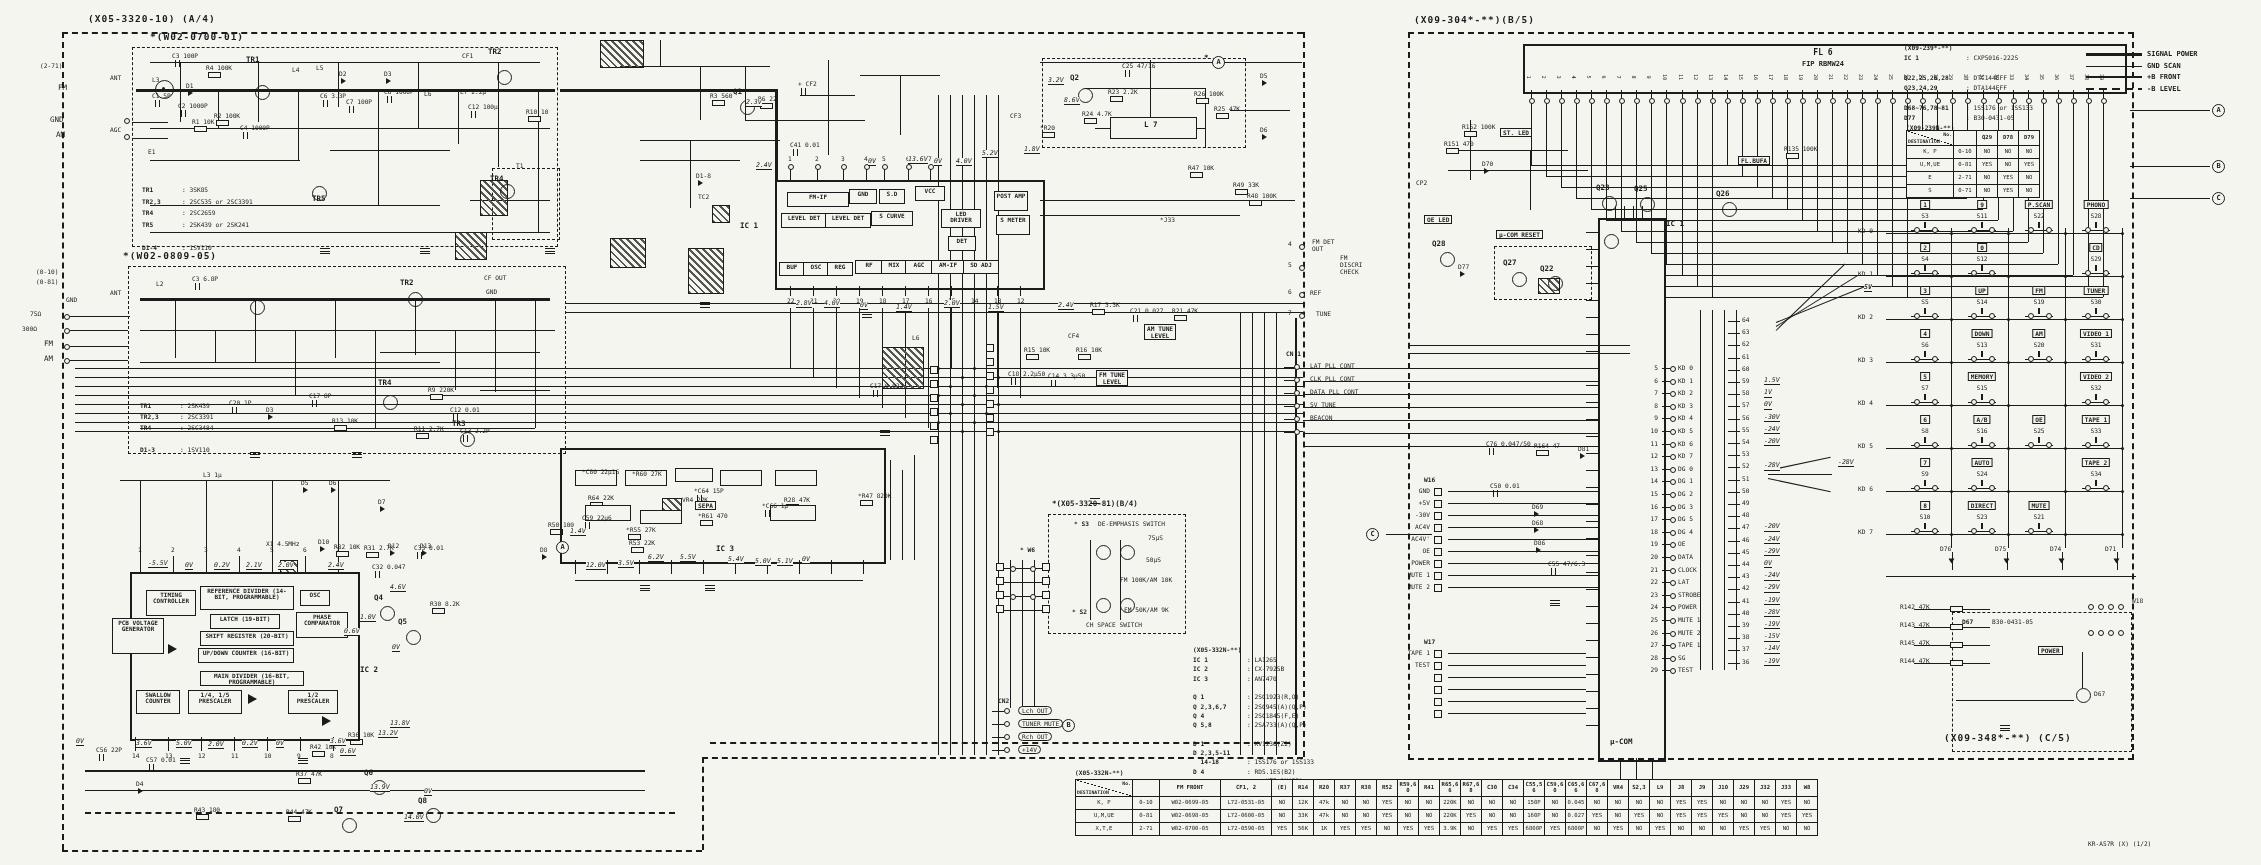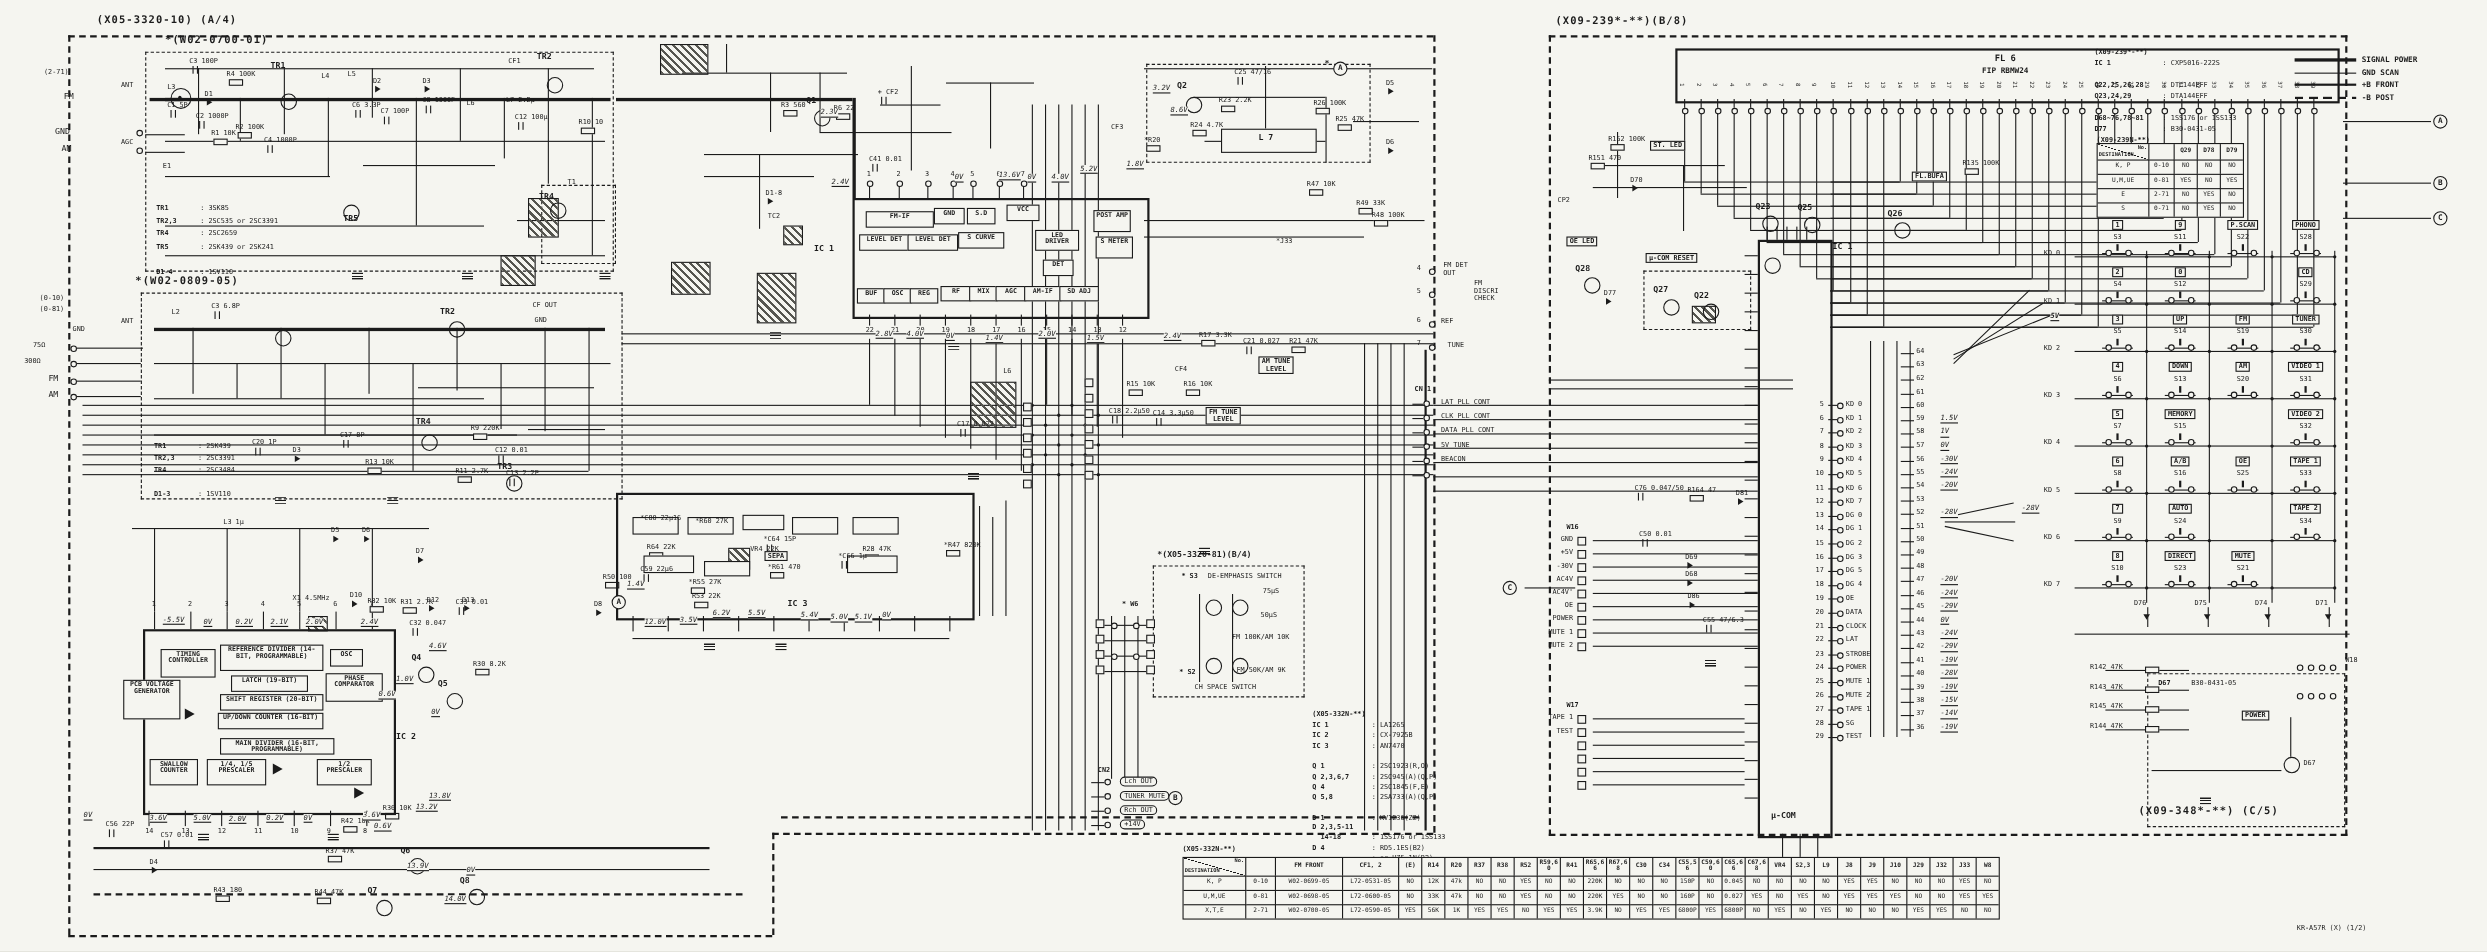--- a/index.html
+++ b/index.html
@@ -62,21 +62,21 @@
 </head>
 <body>
 
 <div id="canvas">
 
   <div id="labels-host">
 
   <div class="lbl t" style="left: 88px; top: 14px;">(X05-3320-10) (A/4)</div>
       <div class="lbl t" style="left: 150px; top: 32px;">*(W02-0700-01)</div>
       <div class="lbl t" style="left: 123px; top: 251px;">*(W02-0809-05)</div>
-      <div class="lbl t" style="left: 1414px; top: 15px;">(X09-239*-**)(B/8)</div>
+      <div class="lbl t" style="left: 1414px; top: 15px;">(X09-304*-**)(B/5)</div>
       <div class="lbl t" style="left: 1944px; top: 733px;">(X09-348*-**) (C/5)</div>
       <div class="lbl b" style="left: 1052px; top: 500px;">*(X05-3320-81)(B/4)</div>
       <div class="lbl sm" style="left: 2088px; top: 840px;">KR-A57R (X) (1/2)</div>
       <div class="lbl sm" style="left: 40px; top: 62px;">(2-71)</div>
       <div class="lbl" style="left: 58px; top: 84px;">FM</div>
       <div class="lbl" style="left: 50px; top: 116px;">GND</div>
       <div class="lbl" style="left: 56px; top: 131px;">AM</div>
       <div class="lbl sm" style="left: 148px; top: 148px;">E1</div>
       <div class="lbl sm" style="left: 110px; top: 74px;">ANT</div>
       <div class="lbl sm" style="left: 110px; top: 126px;">AGC</div>
@@ -323,21 +323,21 @@
       <div class="lg-row gndl" style="left: 2086px; top: 62px;">
         <span class="lg-line"></span>
         <span class="lg-text">GND SCAN</span>
       </div>
       <div class="lg-row pb" style="left: 2086px; top: 73px;">
         <span class="lg-line"></span>
         <span class="lg-text">+B FRONT</span>
       </div>
       <div class="lg-row mb" style="left: 2086px; top: 85px;">
         <span class="lg-line"></span>
-        <span class="lg-text">-B POST</span>
+        <span class="lg-text">-B LEVEL</span>
       </div>
     </div>
 
   <div class="icbox" id="fl1-box" style="left:1523px;top:44px;width:600px;height:46px;"></div>
   <div class="flt" style="left:1773px;top:48px;width:100px;font-size:8px;">FL 6</div>
   <div class="flt" style="left:1753px;top:60px;width:140px;font-size:7px;">FIP RBMW24</div>
 
   <div class="icbox" id="micom-box" style="left:1598px;top:218px;width:64px;height:540px;"></div>
   <div class="lbl b" style="left:1610px;top:738px;">μ-COM</div>
 <div class="dash-h" style="left: 62px; top: 32px; width: 1241px; height: 0px;"></div>

